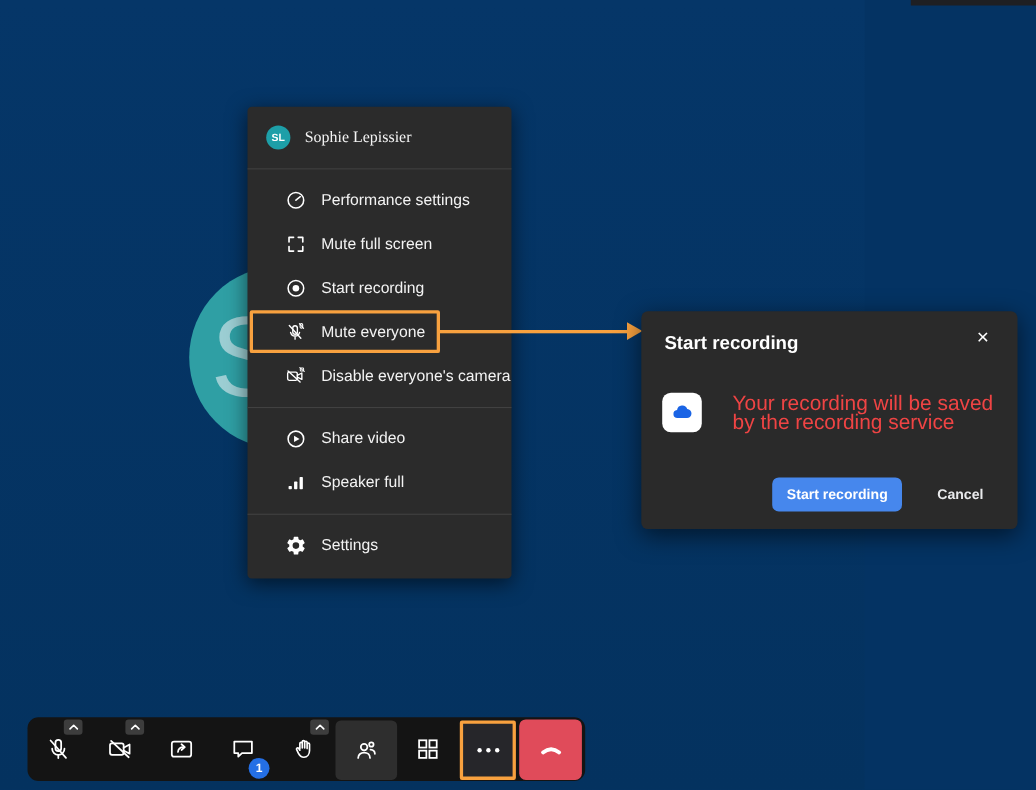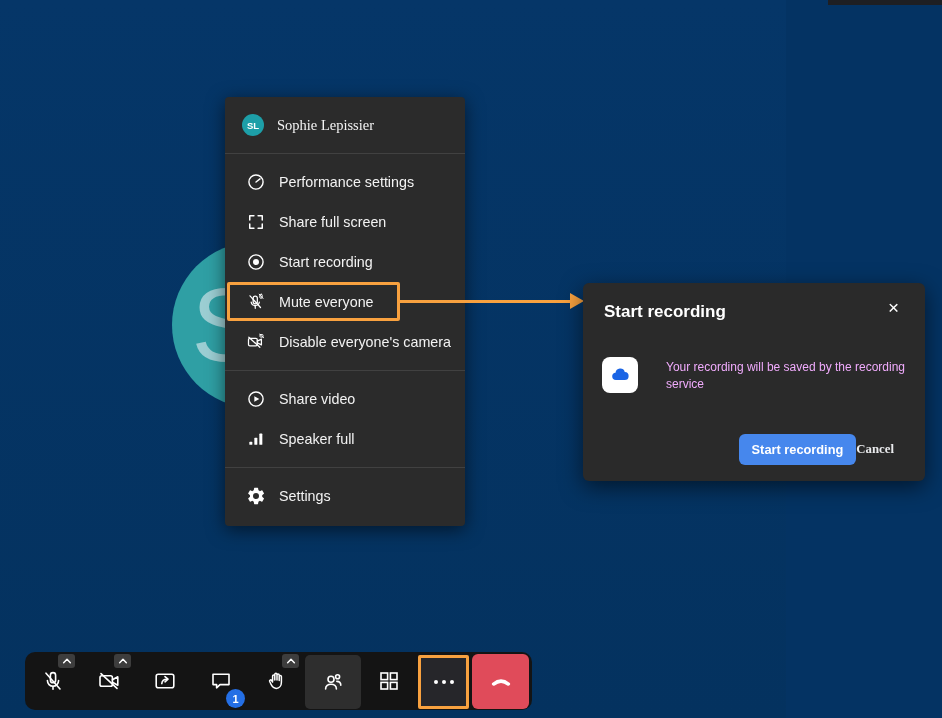--- a/index.html
+++ b/index.html
@@ -17,47 +17,47 @@
                 color:rgba(225,236,240,0.62); font-size:104px; font-weight:400; overflow:hidden; z-index:1; }
 
   
   .context-menu { position:absolute; left:225px; top:97px; width:240px; background:#2b2b2b;
                   border-radius:4px; box-shadow:0 4px 18px rgba(0,0,0,.55); z-index:5; padding-bottom:2px; }
   .user-row { height:56px; display:flex; align-items:center; padding-left:17px; }
   .user-badge { width:22px; height:22px; border-radius:50%; background:#1d9fa8; color:#fff;
                 font-size:9.5px; font-weight:700; display:flex; align-items:center; justify-content:center; }
   .user-name { margin-left:13px; color:#f4f4f4; font-size:14.5px;font-family:Liberation Serif, serif; }
   .menu-divider { height:1px; background:#414141; }
-  .menu-group { padding:8px 4px; }
+  .menu-group { padding:8px 17px; }
   .menu-item { height:40px; display:flex; align-items:center; padding-left:17px; cursor:default; }
   .mi-icon { width:20px; height:20px; display:flex; align-items:center; justify-content:center; flex:0 0 20px; }
   .mi-label { margin-left:13px; color:#f3f3f3; font-size:14.3px; white-space:nowrap; }
   .highlight-ring { position:absolute; left:2px; top:185px; width:173px; height:39px;
                     border:3px solid #f8a13f; border-radius:2px; pointer-events:none; z-index:9; }
 
   
   .anno-line { position:absolute; left:399px; top:300px; width:172px; height:3px; background:#f8a13f; z-index:6; }
   .anno-head { position:absolute; left:570px; top:293px; width:0; height:0; z-index:6;
                border-top:8px solid transparent; border-bottom:8px solid transparent; border-left:14px solid #f8a13f; }
 
   
   .dialog { position:absolute; left:583px; top:283px; width:342px; height:198px; background:#2a2a2a;
             border-radius:6px; box-shadow:0 6px 22px rgba(0,0,0,.55); z-index:7; }
   .dialog-title { position:absolute; left:21px; top:19px; color:#fff; font-size:17px; font-weight:700; }
   .dialog-close { position:absolute; right:26px; top:15px; color:#fff; font-size:19px; line-height:19px;
                   background:none; border:none; cursor:pointer; font-family:inherit; }
   .dialog-body { position:absolute; left:19px; top:74px; display:flex; }
   .cloud-tile { width:36px; height:36px; background:#fff; border-radius:8px; display:flex;
                 align-items:center; justify-content:center; flex:0 0 36px; }
-  .dialog-msg { margin-left:28px; width:262px; color:#f0abfc; font-size:12px; line-height:17px; padding-top:2px; }
+  .dialog-msg { margin-left:28px; width:262px; color:#ef4444; font-size:19px; line-height:17px; padding-top:2px; }
   .dialog-footer { position:absolute; right:31px; bottom:16px; display:flex; align-items:center; }
   .btn-primary { background:#4687ed; color:#fff; border:none; border-radius:6px; font-family:inherit;
                  font-size:12.8px; font-weight:700; padding:8px 13px; cursor:pointer; }
-  .btn-cancel { background:none; border:none; color:#e9eaec; font-family:Liberation Serif, serif; font-size:12.8px;
-                font-weight:700; margin-left:0; cursor:pointer; }
+  .btn-cancel { background:none; border:none; color:#e9eaec; font-family:Liberation Sans, sans-serif; font-size:12.8px;
+                font-weight:700; margin-left:32px; cursor:pointer; }
 
   
   .toolbar { position:absolute; left:25px; top:652px; width:507px; height:58px; background:#141414;
              border-radius:10px; display:flex; align-items:center; z-index:8; }
   .tb-btn { width:56px; height:58px; display:flex; align-items:center; justify-content:center;
             position:relative; cursor:pointer; }
   .tb-btn.active-bg { background:#2e2e2e; border-radius:5px; width:56px; height:54px; margin-top:2px; }
   .tb-chevron { position:absolute; top:2px; left:33px; width:17px; height:14px; background:#3d3d3d;
                 border-radius:3px; display:flex; align-items:center; justify-content:center; cursor:pointer; }
   .tb-badge { position:absolute; left:33px; top:37px; width:19px; height:19px; border-radius:50%;
@@ -99,21 +99,21 @@
             </svg>
         </span>
         <span class="mi-label">Performance settings</span>
       </div>
       <div class="menu-item">
         <span class="mi-icon">
           <svg width="20" height="20" viewBox="0 0 24 24" fill="none" stroke="#fff" stroke-width="1.8" stroke-linecap="round" stroke-linejoin="round">
             <path d="M4.5 9.5 V4.5 H9.5 M14.5 4.5 H19.5 V9.5 M19.5 14.5 V19.5 H14.5 M9.5 19.5 H4.5 V14.5"></path>
             </svg>
         </span>
-        <span class="mi-label">Share full screen</span>
+        <span class="mi-label">Mute full screen</span>
       </div>
       <div class="menu-item">
         <span class="mi-icon">
           <svg width="20" height="20" viewBox="0 0 24 24" fill="none" stroke="#fff" stroke-width="1.7">
             <circle cx="12" cy="12" r="8.5"></circle>
               <circle cx="12" cy="12" r="3.6" fill="#fff" stroke="none"></circle>
             </svg>
         </span>
         <span class="mi-label">Start recording</span>
       </div>

